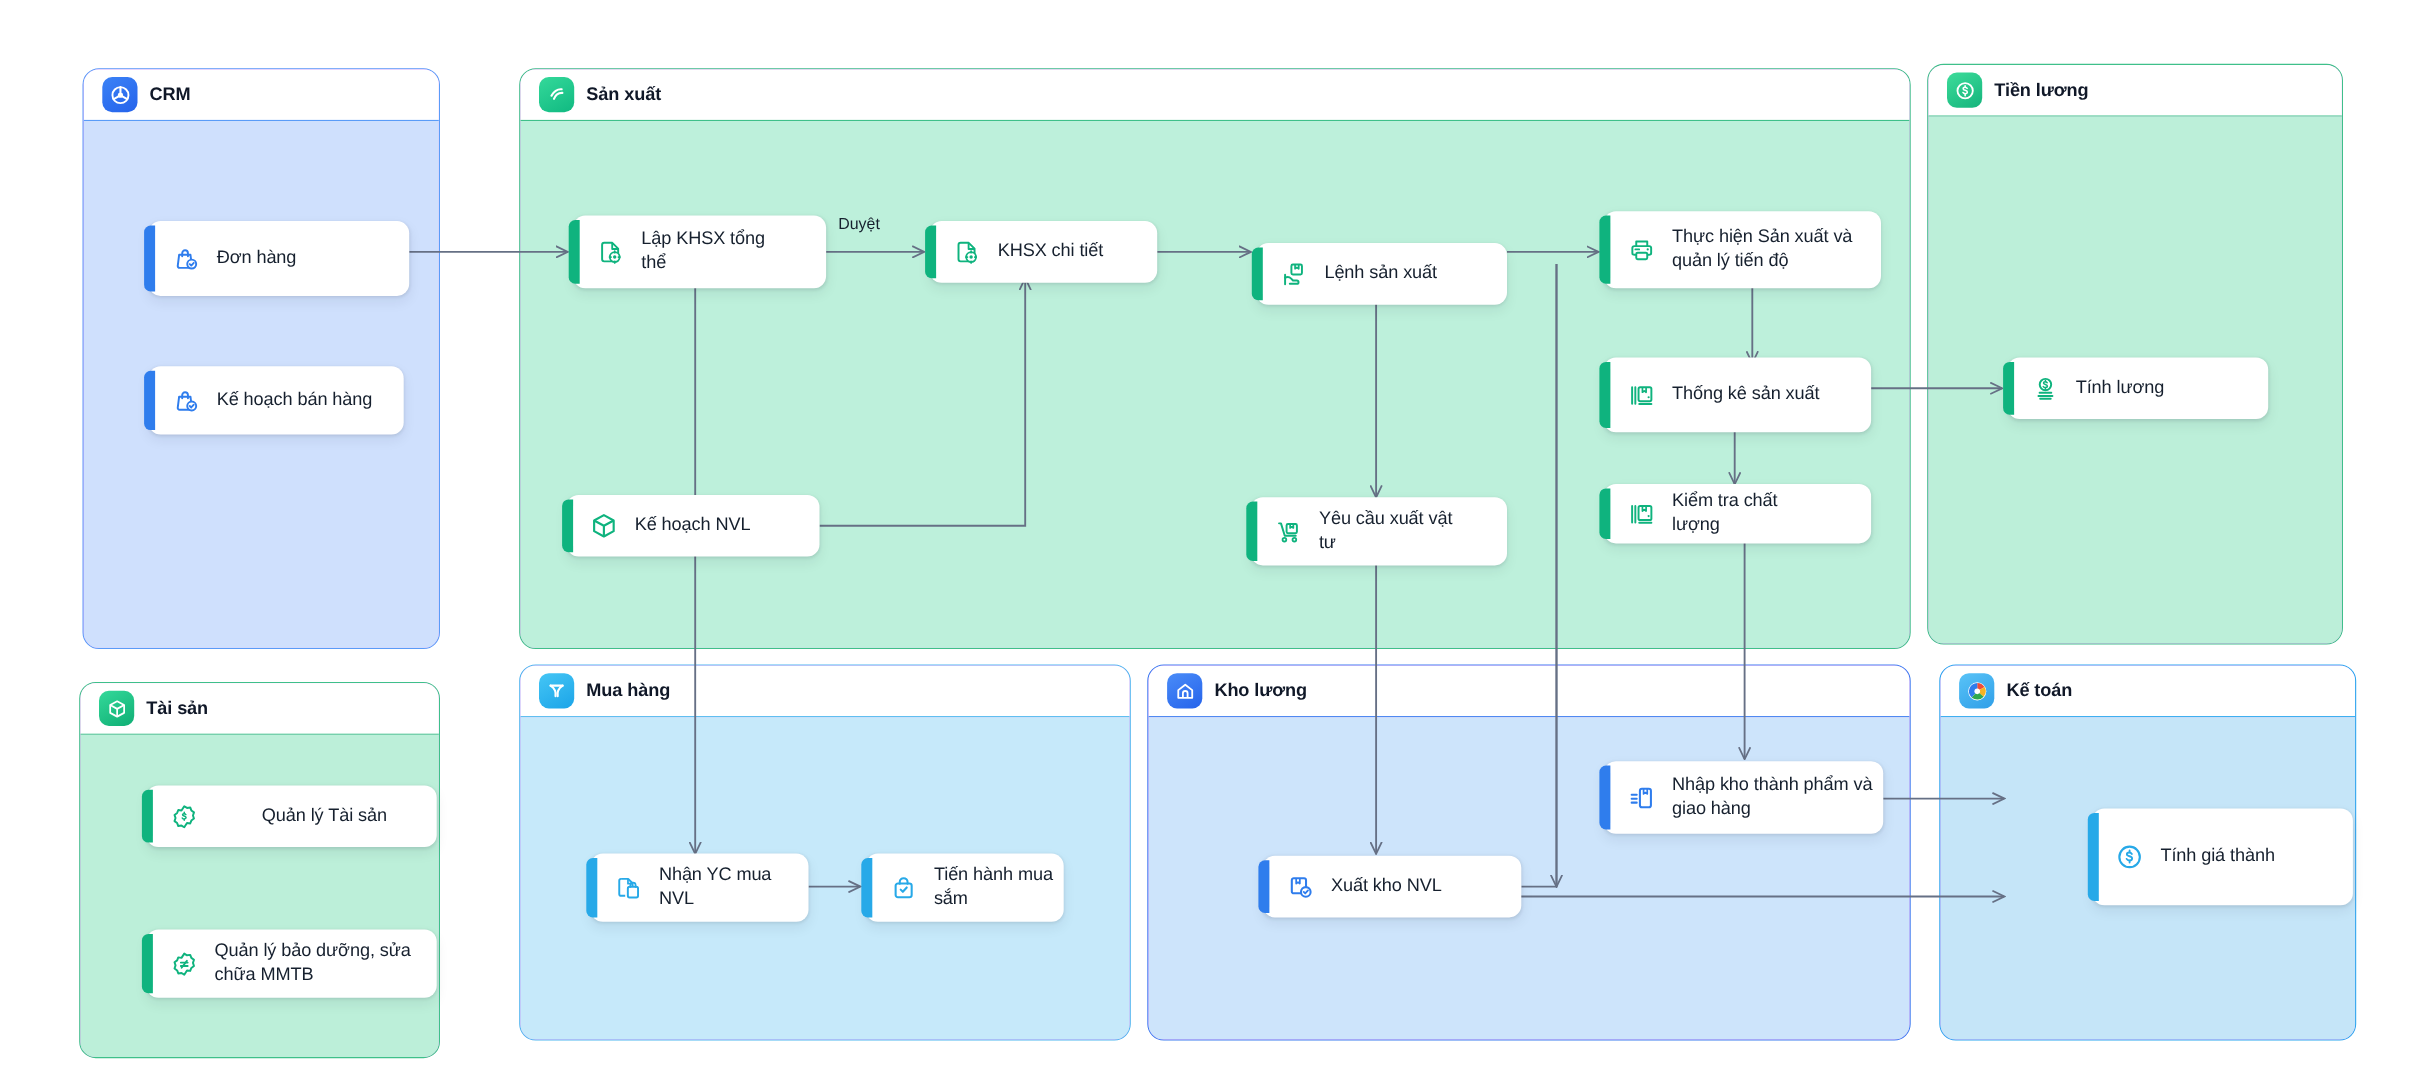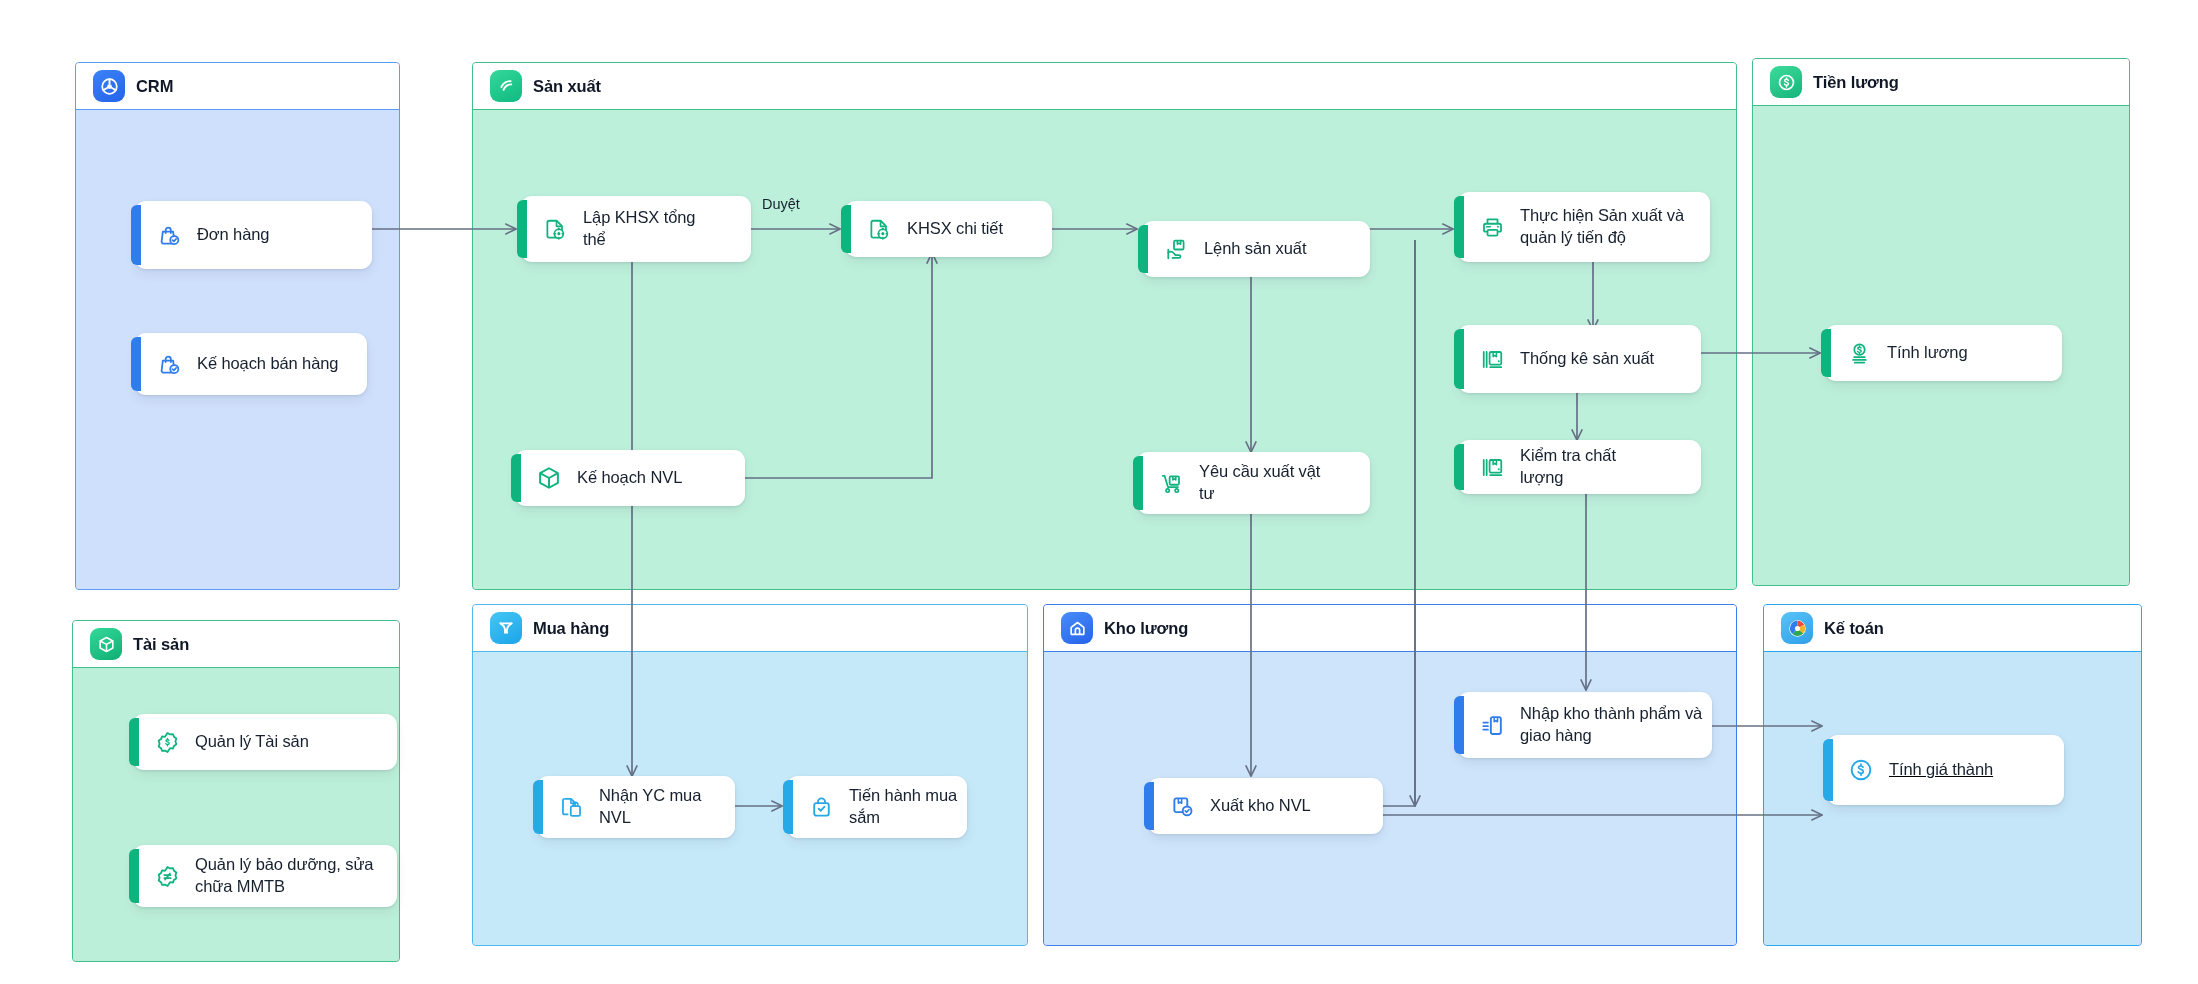--- a/index.html
+++ b/index.html
@@ -10,21 +10,21 @@
     overflow: hidden;
   }
   #stage { position: relative; width: 2198px; height: 984px; }
 
   
   #wires { position: absolute; left: 0; top: 0; width: 2198px; height: 984px; pointer-events: none; z-index: 5; }
 
   
   .panel {
     position: absolute;
-    border-radius: 4px;
+    border-radius: 15px;
     overflow: hidden;
     border: 1.4px solid #8fd3b6;
     background: #f0abfc;
     z-index: 2;
   }
   .panel.blue   { border-color: #5a9cf8; }
   .panel.green  { border-color: #3fc08a; }
   .panel.cyan   { border-color: #4fb8ef; }
   .panel.bluedk { border-color: #3c7ef0; }
   .panel.skyc   { border-color: #2aa8ef; }
@@ -403,21 +403,21 @@
       <svg width="25" height="25" viewBox="0 0 24 24" fill="none">
         <circle cx="12" cy="8.3" r="5" stroke="#0fb37e" stroke-width="1.7"></circle>
         <path d="M13.5 6.7 c-.4-.5-1-.8-1.7-.8-.9 0-1.5.5-1.5 1.1 0 1.6 3.4.8 3.4 2.6 0 .8-.7 1.3-1.7 1.3-.8 0-1.5-.3-1.9-.9" stroke="#0fb37e" stroke-width="1.3" stroke-linecap="round"></path>
         <path d="M12 4.6 v1M12 11.3 v1" stroke="#0fb37e" stroke-width="1.3" stroke-linecap="round"></path>
         <path d="M6.9 15.4 h10.2 M5.9 18.2 h12.2 M7.4 20.7 h9.2" stroke="#0fb37e" stroke-width="1.7" stroke-linecap="round"></path>
       </svg>
     </span>
     <span class="node-label">Tính lương</span>
   </div>
 
-  <div class="node g" style="left:133px; top:714px; width:264px; height:56px;">
+  <div class="node g" style="left:133px; top:714px; width:264px; height:56px;gap:43px;">
     <span class="node-ico">
       <svg width="25" height="25" viewBox="0 0 24 24" fill="none">
         <path d="M12 2.8 l2.4 1.5 2.8-.4 1 2.6 2.3 1.7-.9 2.7.9 2.7-2.3 1.7-1 2.6-2.8-.4L12 21.2 9.6 19.7l-2.8.4-1-2.6L3.5 15.8l.9-2.7-.9-2.7 2.3-1.7 1-2.6 2.8.4Z" stroke="#0fb37e" stroke-width="1.7" stroke-linejoin="round"></path>
         <path d="M13.4 10.1c-.3-.5-.9-.8-1.5-.8-.8 0-1.4.4-1.4 1 0 1.4 3.1.7 3.1 2.4 0 .7-.7 1.2-1.6 1.2-.7 0-1.4-.3-1.7-.8" stroke="#0fb37e" stroke-width="1.3" stroke-linecap="round"></path>
         <path d="M12 8.1v1M12 14.1v1" stroke="#0fb37e" stroke-width="1.3" stroke-linecap="round"></path>
       </svg>
     </span>
     <span class="node-label">Quản lý Tài sản</span>
   </div>
 
@@ -472,21 +472,21 @@
       <svg width="25" height="25" viewBox="0 0 24 24" fill="none">
         <rect x="4.2" y="4.2" width="12.4" height="13.2" rx="1.7" stroke="#2f7ded" stroke-width="1.8"></rect>
         <path d="M8 4.4 v4.5 l1.6-1.2 l1.6 1.2 V4.4" stroke="#2f7ded" stroke-width="1.5" stroke-linejoin="round"></path>
         <circle cx="16.4" cy="16.2" r="4.2" fill="#fff" stroke="#2f7ded" stroke-width="1.8"></circle>
         <path d="M14.6 16.2 l1.3 1.3 l2.4-2.6" stroke="#2f7ded" stroke-width="1.6" stroke-linecap="round" stroke-linejoin="round"></path>
       </svg>
     </span>
     <span class="node-label">Xuất kho NVL</span>
   </div>
 
-  <div class="node c" style="left:1827px; top:735px; width:237px; height:70px;text-decoration:underline;">
+  <div class="node c" style="left:1902px; top:735px; width:237px; height:88px;">
     <span class="node-ico">
       <svg width="26" height="26" viewBox="0 0 24 24" fill="none">
         <circle cx="12" cy="12" r="8.6" stroke="#27a9e8" stroke-width="1.8"></circle>
         <path d="M13.9 9.5c-.5-.8-1.3-1.2-2.2-1.2-1.2 0-2 .6-2 1.5 0 2.2 4.4 1.1 4.4 3.5 0 1-.9 1.7-2.2 1.7-1 0-1.9-.4-2.4-1.3" stroke="#27a9e8" stroke-width="1.55" stroke-linecap="round"></path>
         <path d="M12 6.6 v1.5 M12 15.2 v1.6" stroke="#27a9e8" stroke-width="1.55" stroke-linecap="round"></path>
       </svg>
     </span>
     <span class="node-label">Tính giá thành</span>
   </div>
 

